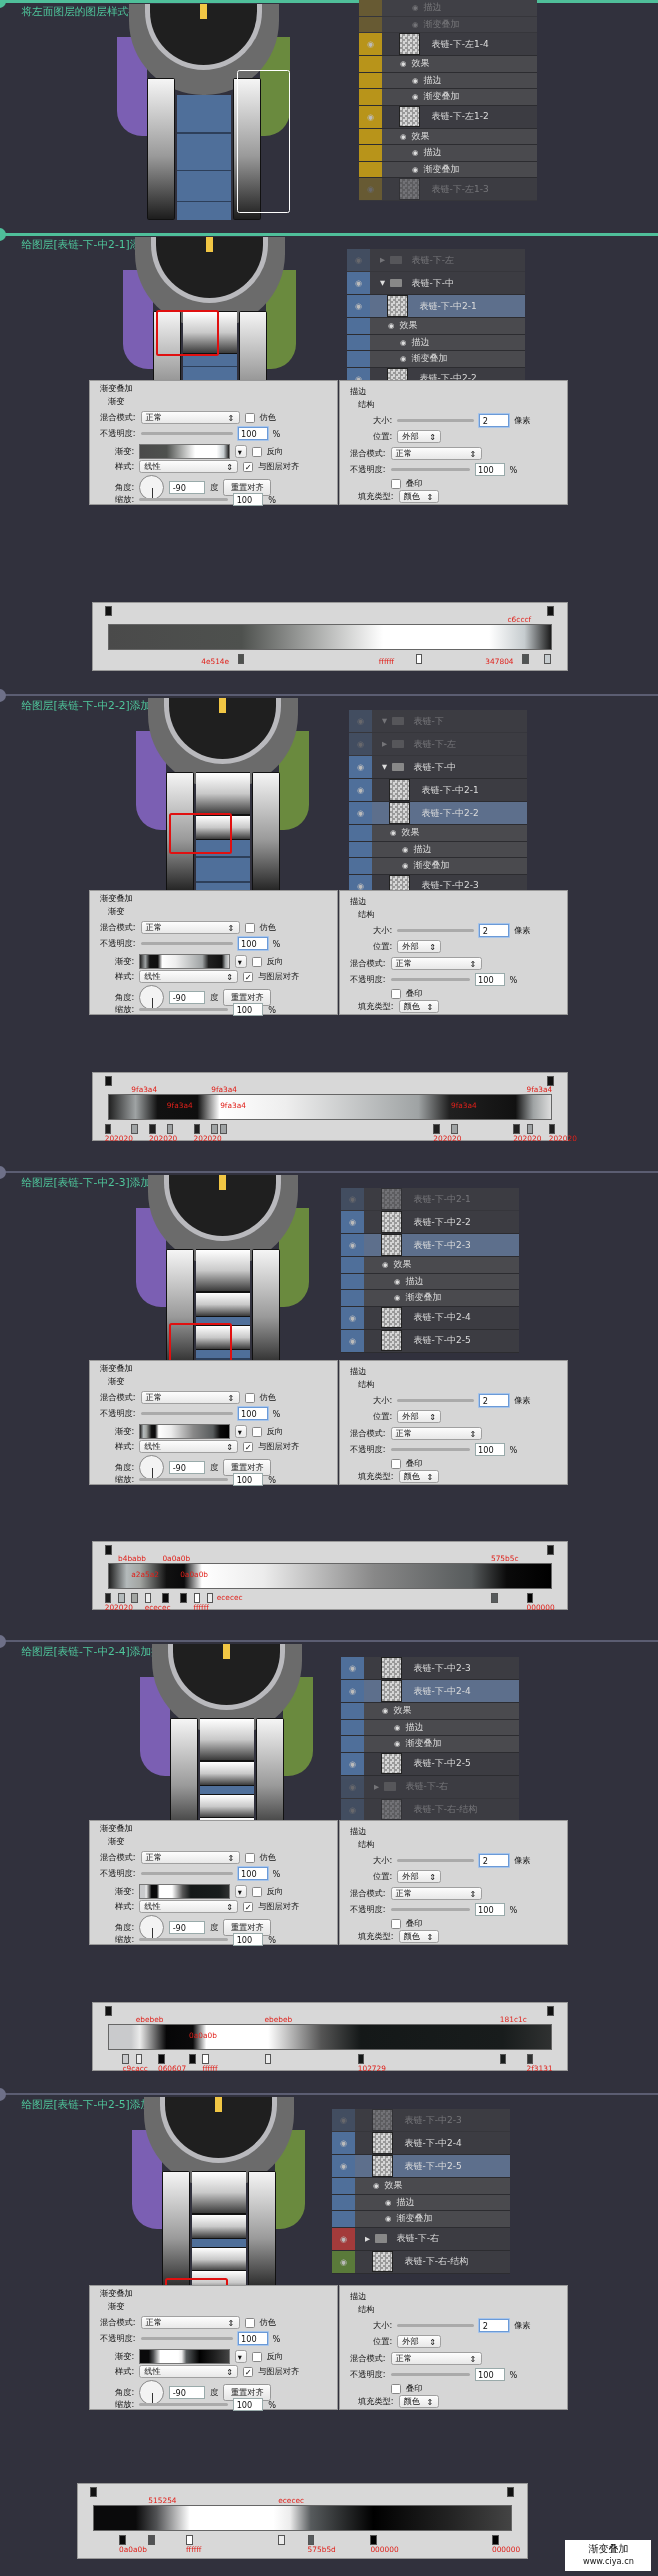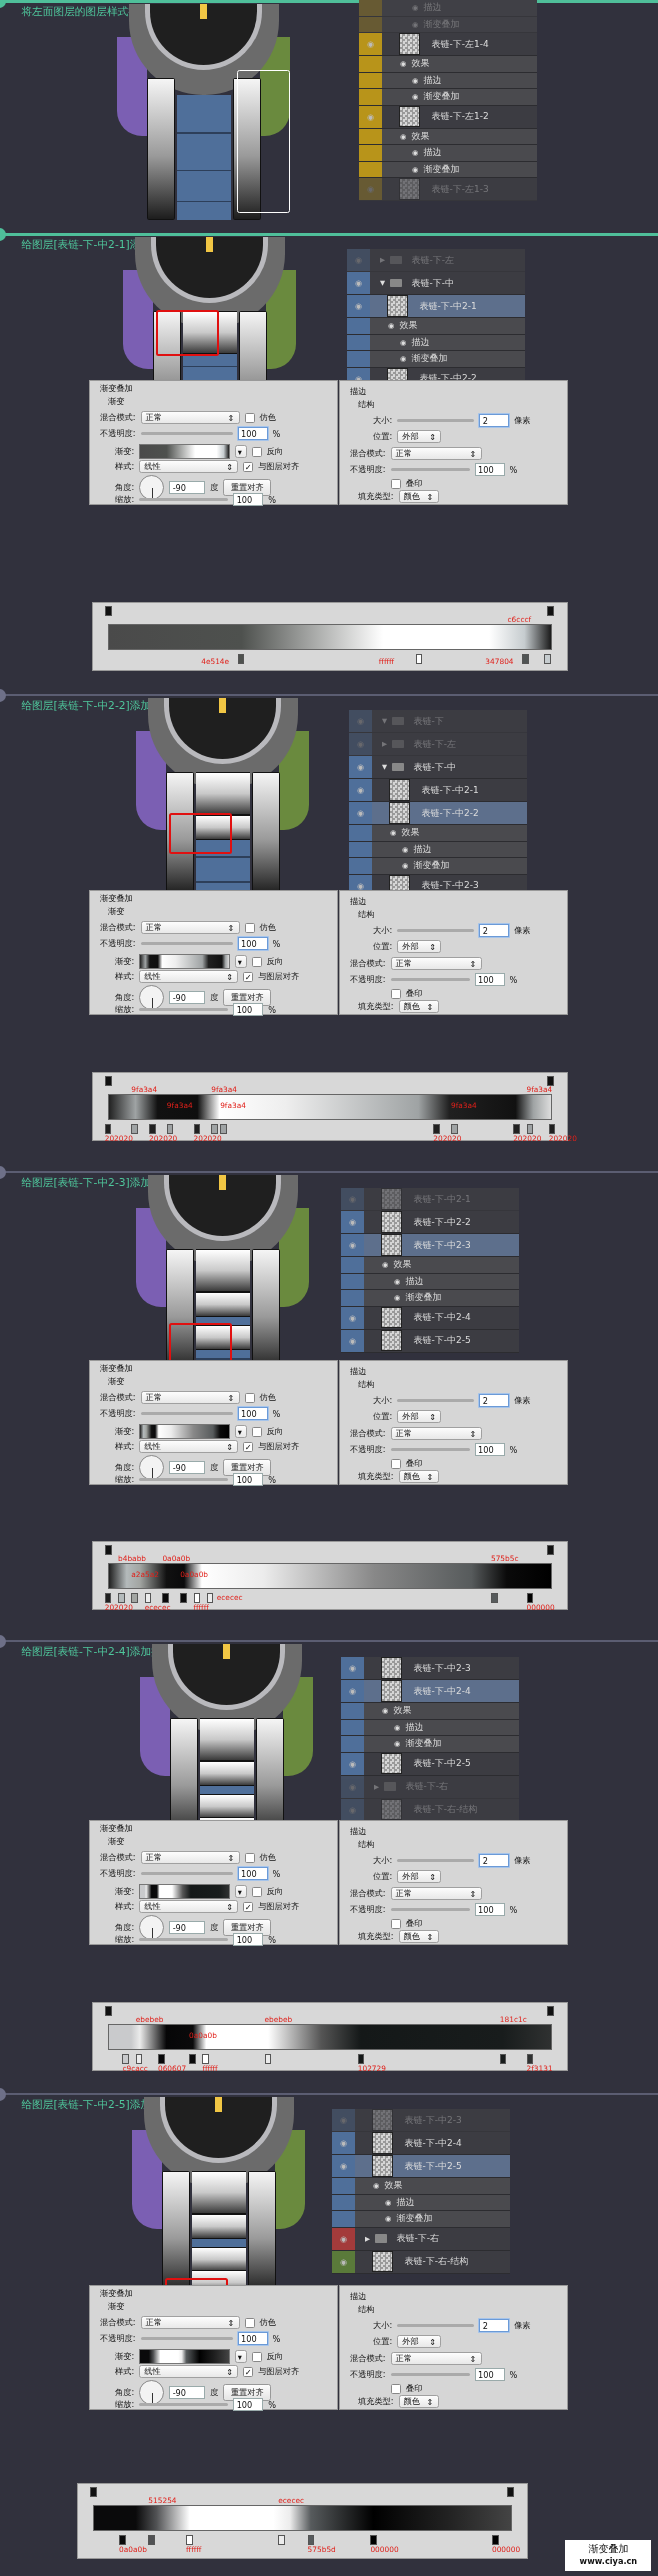--- a/index.html
+++ b/index.html
@@ -1027,16 +1027,16 @@
       <div class="lbl" style="left:calc(15px + (100% - 30px) * 0.45 - 3.3px);top:11.5px">ececec</div>
       <div class="stop" style="left:calc(15px + (100% - 30px) * 0.52 - 3.3px);top:51px;background:#575b5d"></div>
       <div class="lbl" style="left:calc(15px + (100% - 30px) * 0.52 - 3.3px);top:61px">575b5d</div>
       <div class="stop" style="left:calc(15px + (100% - 30px) * 0.67 - 3.3px);top:51px;background:#000000"></div>
       <div class="lbl" style="left:calc(15px + (100% - 30px) * 0.67 - 3.3px);top:61px">000000</div>
       <div class="stop" style="left:calc(15px + (100% - 30px) * 0.96 - 3.3px);top:51px;background:#000000"></div>
       <div class="lbl" style="left:calc(15px + (100% - 30px) * 0.96 - 3.3px);top:61px">000000</div>
     </div>
     <div class="watermark">
       <div>渐变叠加</div>
-      <div style="font-size:8.2px;font-weight:bold">www.ciya.cn</div>
+      <div style="font-size:8.2px;font-weight:normal">www.ciya.cn</div>
     </div>
   </div>
 
 
 </body></html>

